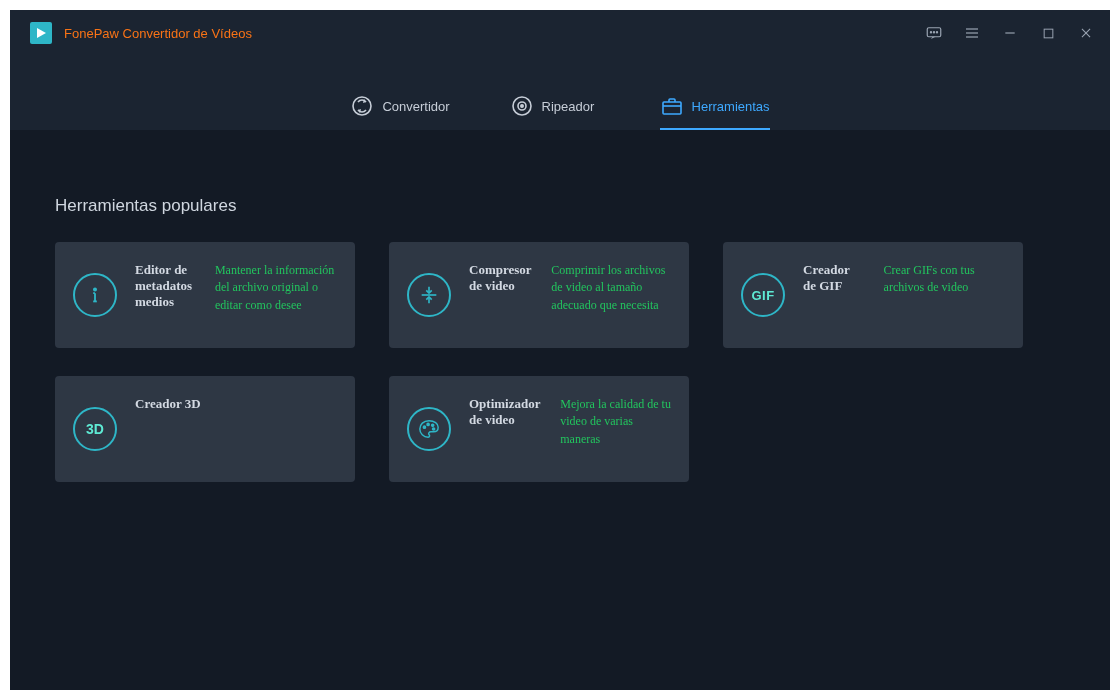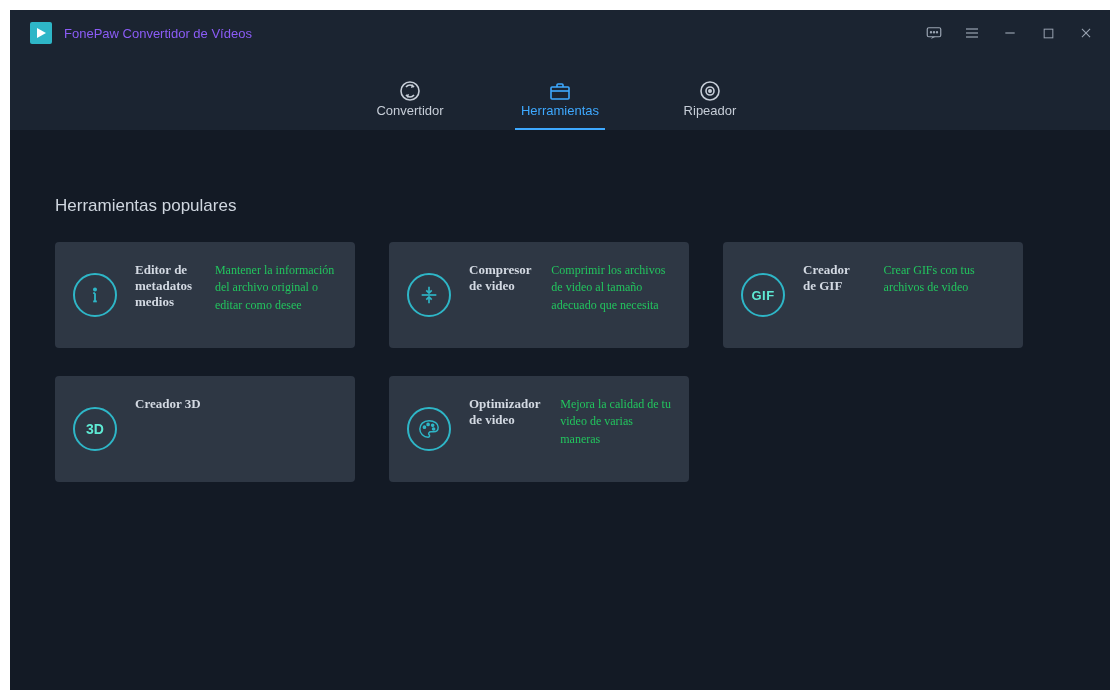--- a/index.html
+++ b/index.html
@@ -39,21 +39,21 @@
     height: 22px;
     background: #2eb6c7;
     border-radius: 2px;
     display: flex;
     align-items: center;
     justify-content: center;
   }
   .logo svg { display: block; }
   .app-title {
     font-size: 13px;
-    color: #8b5cf6;
+    color: #f97316;
   }
   .window-controls {
     display: flex;
     align-items: center;
     gap: 14px;
   }
   .win-btn {
     width: 24px;
     height: 24px;
     display: flex;
@@ -67,23 +67,22 @@
   .nav-tabs {
     height: 74px;
     display: flex;
     justify-content: center;
     align-items: flex-end;
     gap: 60px;
     border-bottom: 0;
   }
   .nav-tab {
     display: flex;
-    flex-direction: column;
-    align-items: center;
-    gap: 0;
+    align-items: center;
+    gap: 8px;
     padding-bottom: 10px;
     cursor: pointer;
     color: #c6cdd7;
     border-bottom: 2px solid transparent;
     min-width: 90px;
   }
   .nav-tab.active {
     color: #3ea9ff;
     border-bottom: 2px solid #3ea9ff;
   }
@@ -211,39 +210,39 @@
         <svg width="24" height="24" viewBox="0 0 24 24" fill="none" stroke="currentColor" stroke-width="1.6">
           <circle cx="12" cy="12" r="9"></circle>
           <path d="M8 8 A5 5 0 0 1 16 8"></path>
           <polyline points="14,5 16,8 13,9" fill="currentColor" stroke="none"></polyline>
           <path d="M16 16 A5 5 0 0 1 8 16"></path>
           <polyline points="10,19 8,16 11,15" fill="currentColor" stroke="none"></polyline>
         </svg>
       </div>
       <div class="tab-label">Convertidor</div>
     </div>
+    <div class="nav-tab">
+      <div class="tab-icon">
+        <svg width="24" height="24" viewBox="0 0 24 24" fill="none" stroke="currentColor" stroke-width="1.6">
+          <circle cx="12" cy="12" r="9"></circle>
+          <circle cx="12" cy="12" r="4"></circle>
+          <circle cx="12" cy="12" r="1.2" fill="currentColor"></circle>
+        </svg>
+      </div>
+      <div class="tab-label">Ripeador</div>
+    </div>
     <div class="nav-tab active">
       <div class="tab-icon">
         <svg width="24" height="24" viewBox="0 0 24 24" fill="none" stroke="currentColor" stroke-width="1.6">
           <rect x="3" y="8" width="18" height="12" rx="1"></rect>
           <path d="M3 12 L21 12"></path>
           <path d="M9 8 V6 A1 1 0 0 1 10 5 H14 A1 1 0 0 1 15 6 V8"></path>
         </svg>
       </div>
       <div class="tab-label">Herramientas</div>
-    </div>
-    <div class="nav-tab">
-      <div class="tab-icon">
-        <svg width="24" height="24" viewBox="0 0 24 24" fill="none" stroke="currentColor" stroke-width="1.6">
-          <circle cx="12" cy="12" r="9"></circle>
-          <circle cx="12" cy="12" r="4"></circle>
-          <circle cx="12" cy="12" r="1.2" fill="currentColor"></circle>
-        </svg>
-      </div>
-      <div class="tab-label">Ripeador</div>
     </div>
   </div>
 
   <div class="main">
     <h2 class="section-title">Herramientas populares</h2>
 
     <div class="cards">
 
       <div class="card">
         <div class="card-icon">

